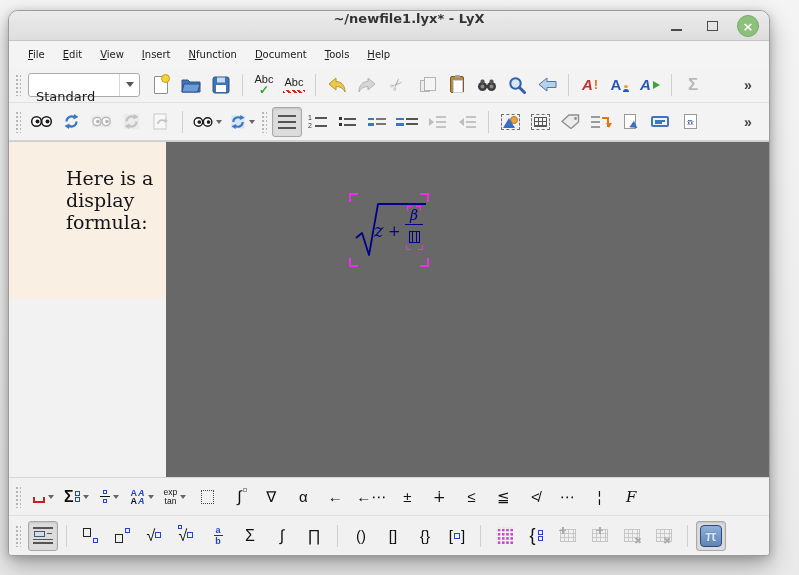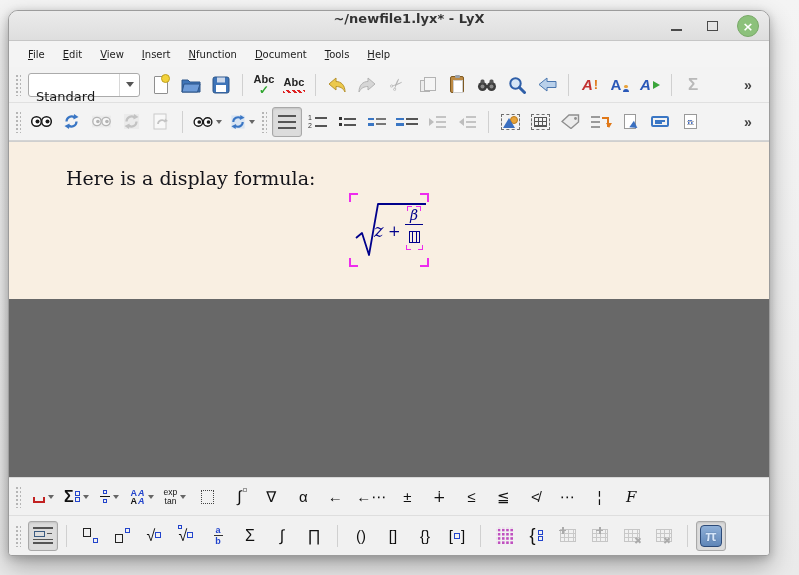--- a/index.html
+++ b/index.html
@@ -42,21 +42,21 @@
   .combo { width:112px; height:24px; background:#fff; border:1px solid #ababab; border-radius:3px;
     display:flex; align-items:center; margin:0 6px 0 2px; }
   .combo .val { flex:1; font-size:13px; color:#1a1a1a; padding-left:7px;margin-top:24px; }
   .combo .cwrap { width:20px; height:100%; border-left:1px solid #d8d8d8; display:flex; align-items:center; justify-content:center; }
   .chev { width:0; height:0; border-left:4px solid transparent; border-right:4px solid transparent; border-top:5px solid #555; }
   .chev.sm { border-left-width:3.5px; border-right-width:3.5px; border-top-width:4px; margin-left:3px; border-top-color:#666; }
 
   
   .ic-page { width:14px; height:18px; background:#fff; border:1px solid #8f8f8f; border-radius:1px; position:relative; }
   .ic-page::after { content:""; position:absolute; right:-3px; top:-3px; width:7px; height:7px; background:#f2d23a; border:1px solid #c0a020; border-radius:50%; }
-  .txtic { font-weight:bold; font-size:11px; color:#222; line-height:1; }
+  .txtic { font-weight:normal; font-size:11px; color:#222; line-height:1; }
   .spell { display:flex; flex-direction:column; align-items:center; }
   .spell .chk { color:#2ca52c; font-size:12px; font-weight:bold; line-height:10px; }
   .spell .wavy { width:22px; height:3px; margin-top:2px;
     background:repeating-linear-gradient(45deg,#d22 0 2px,transparent 2px 4px); }
   .scissors { font-size:16px; color:#b5b5b5; transform:rotate(-45deg); }
   .copyic { width:10px; height:12px; border:1px solid #b3b3b3; background:#ededed; position:relative; margin:2px 4px 0 0; }
   .copyic::after { content:""; position:absolute; left:3px; top:-4px; width:10px; height:12px; border:1px solid #b3b3b3; background:#f5f5f5; }
   .clip { width:14px; height:17px; background:#bd8a44; border:1px solid #7e5a22; border-radius:2px; position:relative; }
   .clip::before { content:""; position:absolute; left:2px; top:3px; width:8px; height:11px; background:#fff; border:1px solid #cfcfcf; }
   .clip::after { content:""; position:absolute; left:3.5px; top:-2px; width:5px; height:3px; background:#9aa0a8; border-radius:1px; }
@@ -104,21 +104,21 @@
   .float::after { content:""; position:absolute; left:2px; bottom:1.5px; width:7px; height:1.6px; background:#3a76c4; }
   .xref { display:flex; align-items:center; gap:2px; }
   .xref .b3 { width:9px; height:12px; background:repeating-linear-gradient(to bottom,#9a9a9a 0 2px,transparent 2px 5px); }
   .xref .arr { width:7px; height:10px; border-right:2px solid #e07818; border-top:2px solid #e07818; position:relative; }
   .xref .arr::after { content:""; position:absolute; right:-5px; bottom:-1px; width:0; height:0; border-left:3.5px solid transparent; border-right:3.5px solid transparent; border-top:5px solid #e07818; }
 
   
   svg { display:block; }
 
   
-  .doc { flex:1 1 auto; display:flex; flex-direction:column; border-top:1px solid #cfcfcf; }
+  .doc { flex:1 1 auto; display:flex; border-top:1px solid #cfcfcf; }
   .page { height:157px; flex:0 0 157px; background:#f9efe2; position:relative; }
   .offpage { flex:1 1 auto; background:#686868; }
   .doctext { position:absolute; left:57px; top:25px; font-family:"DejaVu Serif",serif; font-size:19px; color:#14141a; }
   .formula { position:absolute; left:340px; top:51px; width:80px; height:74px; }
   .ck { position:absolute; width:9px; height:9px; border:0 solid #ee2cee; }
   .ck.tl { left:0; top:0; border-left-width:2px; border-top-width:2px; }
   .ck.tr { right:0; top:0; border-right-width:2px; border-top-width:2px; }
   .ck.bl { left:0; bottom:0; border-left-width:2px; border-bottom-width:2px; }
   .ck.br { right:0; bottom:0; border-right-width:2px; border-bottom-width:2px; }
   .cks { position:absolute; width:5px; height:5px; border:0 solid #ee2cee; }

